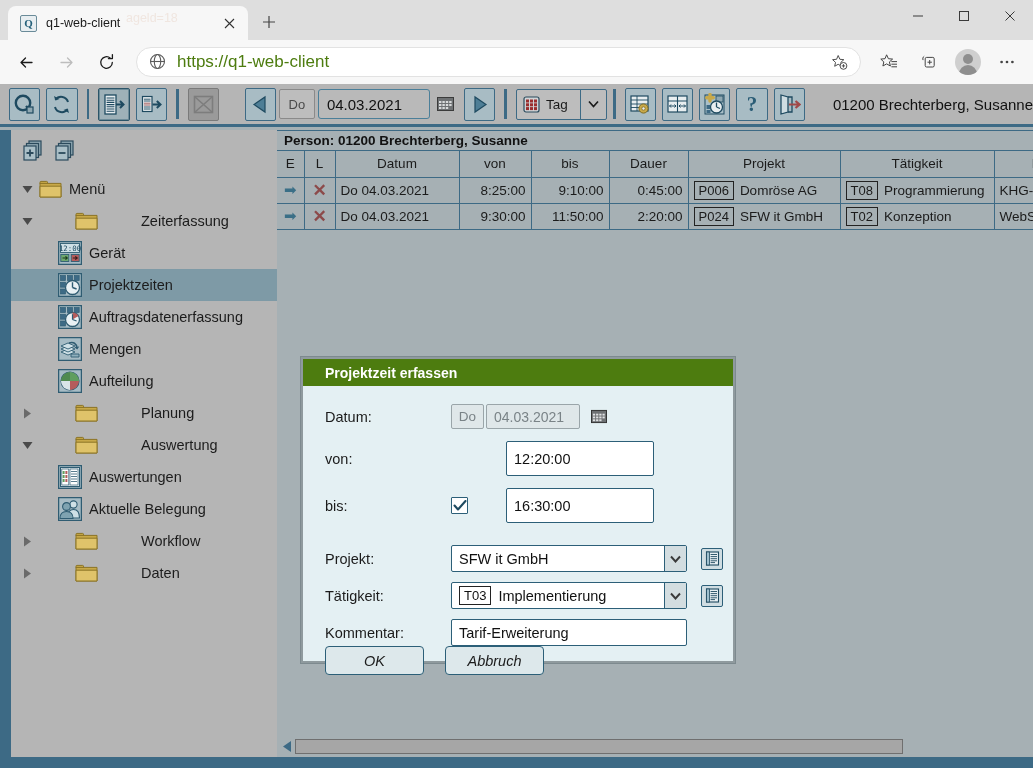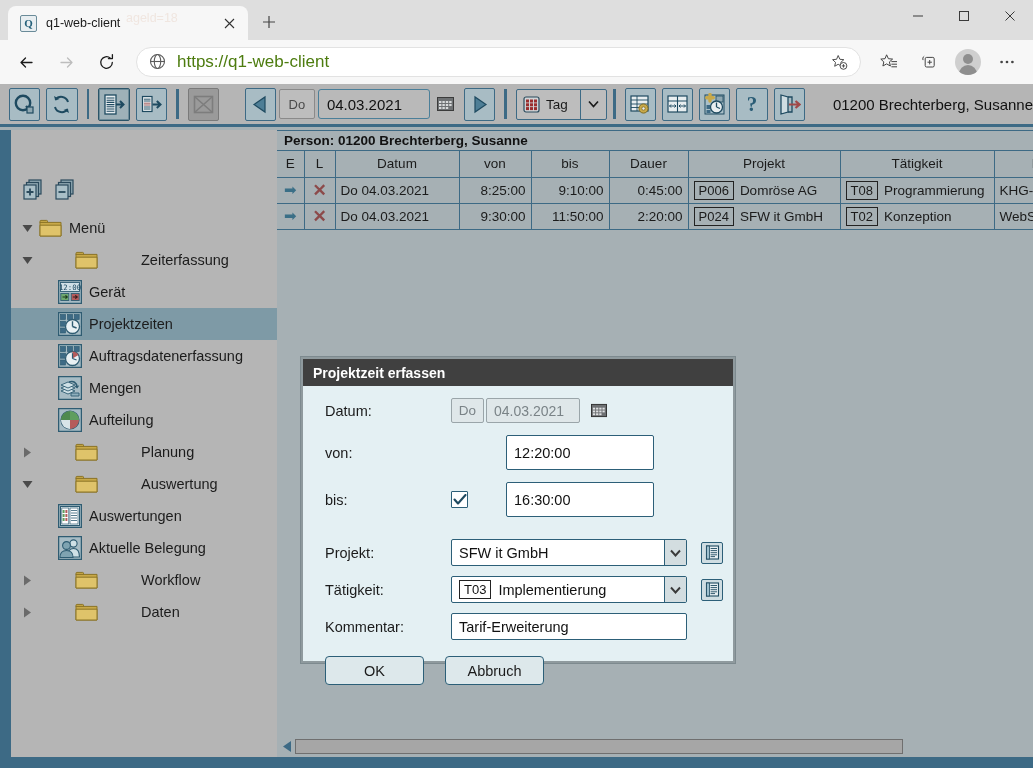--- a/index.html
+++ b/index.html
@@ -141,21 +141,20 @@
   .tb-user { margin-left: 25px; font-size: 15px; color:#111; white-space:nowrap; }
 
   .appbody { position:absolute; left:0; top:46px; right:0; bottom:0; display:flex; }
   .sidebar {
     width: 277px; background:#b5b5b5;
     border-right: 0; position:relative; flex: 0 0 277px;
   }
   .sidebar-inner {
     position:absolute; left:11px; top:0; right:0; bottom:11px;
     background:#b5b5b5;
-    margin-top:39px;
   }
   .side-left-rail { position:absolute; left:0; top:0; width:11px; bottom:0; background:#3d6a85; }
   .side-bottom-rail { position:absolute; left:0; bottom:0; right:0; height:11px; background:#3d6a85; }
 
   .sidetools { height: 40px; display:flex; align-items:center; padding-left: 10px; gap: 8px; }
   .sidetool { width: 24px; height: 24px; display:flex; align-items:center; justify-content:center; }
 
   .tree { padding-top: 3px; font-size: 14.5px; color:#1c1c1c; }
   .tnode { display:flex; align-items:center; height: 32px; padding-left: 6px; position:relative; }
   .tnode.sel { background:#7e9aa6; }
@@ -203,24 +202,24 @@
   .hs-arrow { width: 16px; height:16px; display:flex; align-items:center; justify-content:center; color:#3d6a85; font-size:10px;}
   .hs-track { flex:1 1 auto; height: 15px; }
   .hs-thumb { width: 608px; height: 15px; background:#a6a6a6; border:1px solid #6f6f6f; }
 
   
   .dialog {
     position:absolute; left: 301px; top: 273px; width: 434px; height: 306px;
     background: #e4f0f3; border: 2px solid #8f9a9e; box-shadow: 0 0 0 1px #7d8a8f;
   }
   .dlg-title {
-    height: 27px; background:#404040; color:#fff; font-weight:bold; font-size:14px;
-    display:flex; align-items:center; padding-left: 10px;
-  }
-  .dlg-body { padding: 12px 0 0 22px; position:relative; }
+    height: 27px; background:#4d7c0f; color:#fff; font-weight:bold; font-size:14px;
+    display:flex; align-items:center; padding-left: 22px;
+  }
+  .dlg-body { padding: 18px 0 0 22px; position:relative; }
   .frow { display:flex; align-items:center; margin-bottom: 12px; }
   .flabel { width: 126px; flex:0 0 126px; font-size: 14.5px; color:#1b1b1b; }
   .ro-day {
     width: 33px; height: 25px; border:1px solid #9aa5a9; background:#dfe7e9;
     display:flex; align-items:center; justify-content:center;
     font-size:13.5px; color:#7a8387; border-radius:2px;
   }
   .ro-date {
     width: 94px; height: 25px; border:1px solid #9aa5a9; background:#dfe7e9;
     display:flex; align-items:center; padding-left:7px;
@@ -252,21 +251,21 @@
     border:1px solid #222; padding: 0 4px; font-size:13px; line-height:17px; margin-right:7px;
   }
   .lookup {
     width: 22px; height: 22px; margin-left: 14px; border:1px solid #2c5f78; background:#cfdde2;
     border-radius:2px; display:flex; align-items:center; justify-content:center;
   }
   .kinput {
     width: 236px; height: 27px; border:1px solid #2c5f78; background:#fff;
     font-size: 14.5px; color:#111; padding: 0 7px; border-radius:2px; display:flex; align-items:center;
   }
-  .dlg-buttons { display:flex; margin-top: 16px; }
+  .dlg-buttons { display:flex; margin-top: 0; font-style: italic; }
   .dbtn {
     width: 99px; height: 29px; border:1px solid #2c5f78; background:#dde8eb;
     border-radius: 4px; display:flex; align-items:center; justify-content:center;
     font-size: 14.5px; color:#1b1b1b; margin-right: 21px;
   }
 </style>
 </head>
 <body>
 
 <div class="browser">

